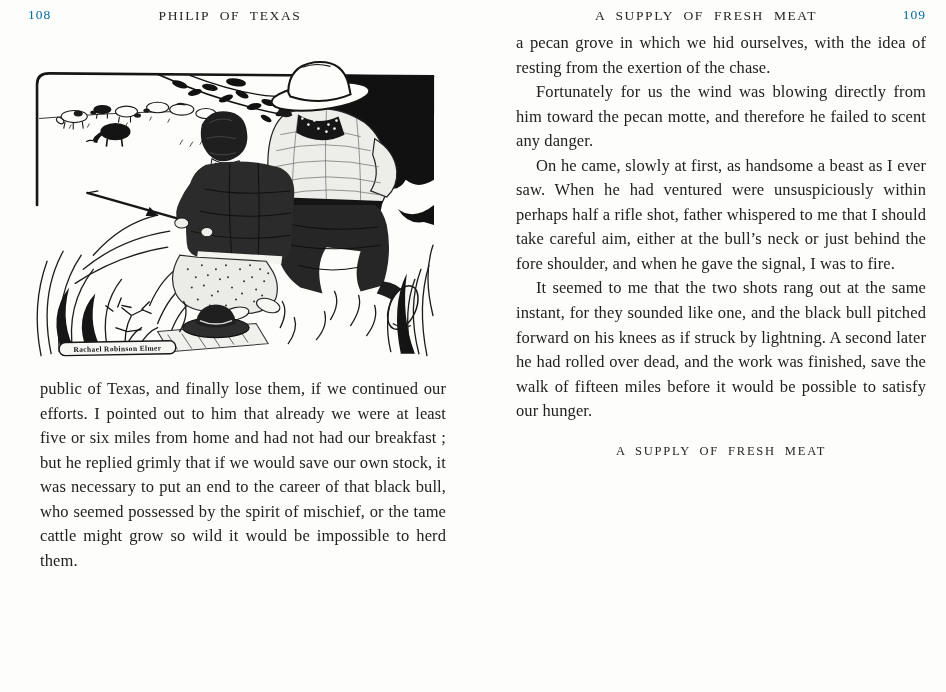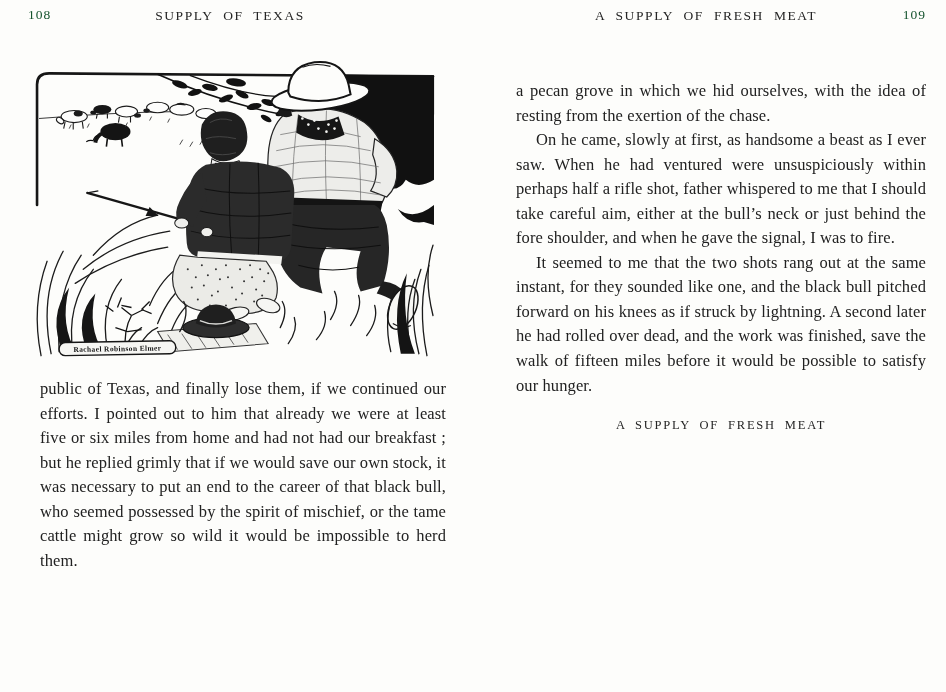--- a/index.html
+++ b/index.html
@@ -16,52 +16,52 @@
   .page-right{left:473px;}
 
   .running-title{
     position:absolute;top:8px;
     font-size:13.5px;letter-spacing:1.6px;word-spacing:5px;
     text-align:center;color:#252525;
   }
   .page-left .running-title{left:27px;width:406px;}
   .page-right .running-title{left:43px;width:380px;}
   .page-number{
-    position:absolute;top:7px;font-size:13.5px;letter-spacing:1px;color:#14532d;
+    position:absolute;top:7px;font-size:13.5px;letter-spacing:1px;color:#0369a1;
   }
   .page-number.pn-left{left:28px;}
   .page-number.pn-right{right:20px;}
 
   .illustration{
     position:absolute;left:29px;top:54px;width:407px;height:307px;margin:0;font-weight:bold;
   }
   .illustration svg{display:block;}
 
   .text-block{position:absolute;font-size:16.5px;line-height:24.55px;letter-spacing:0.1px;}
   .text-block-left{left:40px;top:377px;width:406px;}
-  .text-block-right{left:43px;top:31px;width:410px;margin-top:48px;}
+  .text-block-right{left:43px;top:31px;width:410px;}
   .text-block p{margin:0;text-align:justify;}
   .text-block p.indent{text-indent:20px;}
   .text-block p.runon{text-align-last:justify;}
 
   .section-heading{
     margin:15px 0 9px 0;
     font-size:12.5px;font-weight:normal;
     letter-spacing:1.8px;word-spacing:4px;
     text-align:center;color:#252525;
   }
 </style>
 </head>
 <body>
 
 <div class="spread">
 
   <section class="page page-left">
     <span class="page-number pn-left">108</span>
-    <span class="running-title">SUPPLY OF TEXAS</span>
+    <span class="running-title">PHILIP OF TEXAS</span>
 
     <figure class="illustration">
       <svg viewBox="0 0 405 305" width="407" height="307" xmlns="http://www.w3.org/2000/svg">
 
         <g stroke="#161616" fill="none" stroke-linecap="round">
           <path d="M 8 150 L 8 30 Q 8 19 20 19 L 402 22" stroke-width="2.6"></path>
           <path d="M 402 22 L 402 60" stroke-width="2.2"></path>
         </g>
 
         <path d="M 10 64 Q 80 58 152 57" stroke="#3c3c3c" stroke-width="1" fill="none"></path>
@@ -293,19 +293,20 @@
       <p class="noindent">public of Texas, and finally lose them, if we continued our efforts.  I pointed out to him that already we were at least five or six miles from home and had not had our breakfast ; but he replied grimly that if we would save our own stock, it was necessary to put an end to the career of that black bull, who seemed possessed by the spirit of mischief, or the tame cattle might grow so wild it would be impossible to herd them.</p>
     </div>
   </section>
 
   <section class="page page-right">
     <span class="running-title">A SUPPLY OF FRESH MEAT</span>
     <span class="page-number pn-right">109</span>
 
     <div class="text-block text-block-right">
       <p class="noindent">a pecan grove in which we hid ourselves, with the idea of resting from the exertion of the chase.</p>
+      <p class="indent">Fortunately for us the wind was blowing directly from him toward the pecan motte, and therefore he failed to scent any danger.</p>
       <p class="indent">On he came, slowly at first, as handsome a beast as I ever saw.  When he had ventured were unsuspiciously within perhaps half a rifle shot, father whispered to me that I should take careful aim, either at the bull’s neck or just behind the fore shoulder, and when he gave the signal, I was to fire.</p>
       <p class="indent">It seemed to me that the two shots rang out at the same instant, for they sounded like one, and the black bull pitched forward on his knees as if struck by lightning.  A second later he had rolled over dead, and the work was finished, save the walk of fifteen miles before it would be possible to satisfy our hunger.</p>
       <h3 class="section-heading">A SUPPLY OF FRESH MEAT</h3>
     </div>
   </section>
 
 </div>
 
 </body></html>

